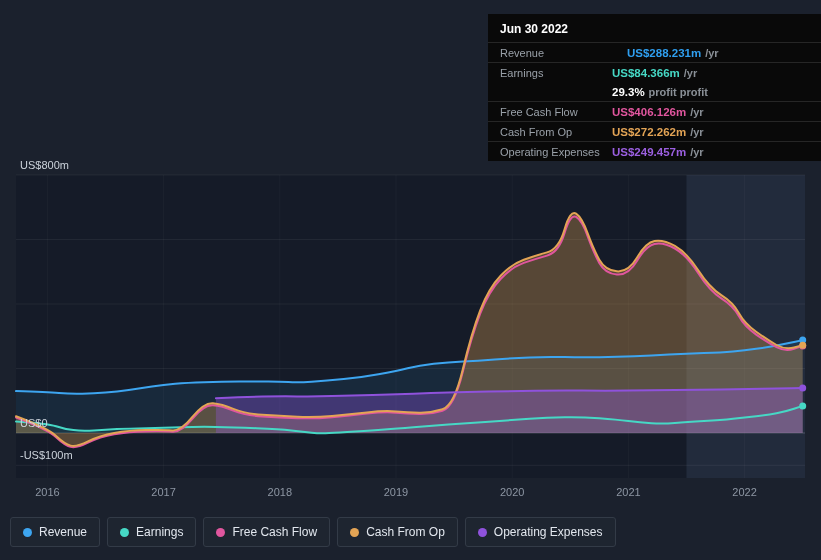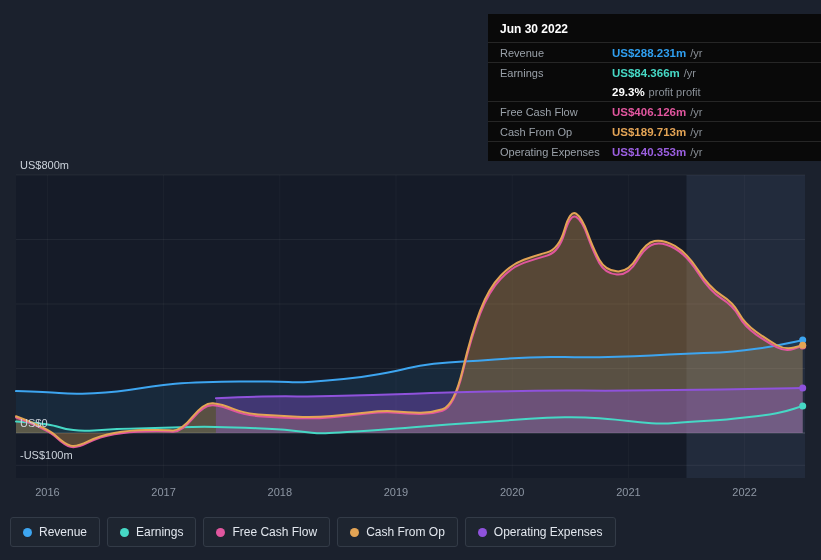--- a/index.html
+++ b/index.html
@@ -5,21 +5,21 @@
   html,body{margin:0;padding:0;background:#10141c;}
   .stage{position:relative;width:821px;height:560px;background:#1b212d;font-family:"Liberation Sans",sans-serif;overflow:hidden;}
   .chart-svg{position:absolute;left:0;top:0;}
   .chart-svg text{font-family:"Liberation Sans",sans-serif;}
   .tooltip{position:absolute;left:488px;top:14px;width:339px;background:#090909;color:#fff;z-index:5;box-sizing:border-box;}
   .t-header{padding:8px 12px 6px;font-size:12px;font-weight:bold;color:#ffffff;}
   .t-row{display:flex;align-items:center;padding:0 12px;height:19px;font-size:11px;}
   .t-row.bordered{border-top:1px solid #262626;}
   .t-label{width:112px;color:#9aa1a9;flex:none;}
   .t-value{font-weight:bold;font-size:11.5px;}
-  .t-suffix{color:#8a9097;font-weight:normal;margin-left:4px;}
+  .t-suffix{color:#8a9097;font-weight:bold;margin-left:4px;}
   .legend{position:absolute;left:10px;top:517px;display:flex;gap:7px;}
   .legend-item{display:flex;align-items:center;gap:7px;background:#1e2530;border:1px solid #333b47;border-radius:3px;padding:7px 12px;font-size:12px;color:#e2e7ee;cursor:pointer;white-space:nowrap;}
   .legend-dot{width:9px;height:9px;border-radius:50%;flex:none;}
 </style>
 </head>
 <body>
 
 <div class="stage" style="background: rgb(27, 33, 45);">
   <svg class="chart-svg" id="chart" width="821" height="560">
       <rect x="16" y="175" width="789" height="303" fill="#151b28"></rect>
@@ -61,46 +61,46 @@
       <text x="512.2" y="496" fill="#8d96a3" font-size="11" text-anchor="middle">2020</text>
       <text x="628.4" y="496" fill="#8d96a3" font-size="11" text-anchor="middle">2021</text>
       <text x="744.6" y="496" fill="#8d96a3" font-size="11" text-anchor="middle">2022</text>
     </svg>
 
   <div class="tooltip" style="background: rgb(9, 9, 9);">
     <div class="t-header">Jun 30 2022</div>
     <div id="tooltip-rows">
         <div class="t-row bordered">
           <span class="t-label">Revenue</span>
-          <span class="t-value" style="color: rgb(47, 159, 240);">US$288.231m</span>
+          <span class="t-value" style="color: rgb(47, 159, 240); margin-left: 15px;">US$288.231m</span>
           <span class="t-suffix">/yr</span>
         </div>
         <div class="t-row bordered">
           <span class="t-label">Earnings</span>
           <span class="t-value" style="color: rgb(70, 216, 197);">US$84.366m</span>
           <span class="t-suffix">/yr</span>
         </div>
         <div class="t-row">
           <span class="t-label"></span>
           <span class="t-value" style="color: rgb(255, 255, 255); text-align: center;">29.3%</span>
           <span class="t-suffix">profit profit</span>
         </div>
         <div class="t-row bordered">
           <span class="t-label">Free Cash Flow</span>
           <span class="t-value" style="color: rgb(224, 86, 158);">US$406.126m</span>
           <span class="t-suffix">/yr</span>
         </div>
         <div class="t-row bordered">
           <span class="t-label">Cash From Op</span>
-          <span class="t-value" style="color: rgb(227, 164, 85);">US$189.713m</span>
+          <span class="t-value" style="color: rgb(227, 164, 85);">US$272.262m</span>
           <span class="t-suffix">/yr</span>
         </div>
         <div class="t-row bordered">
           <span class="t-label">Operating Expenses</span>
-          <span class="t-value" style="color: rgb(155, 95, 224);">US$140.353m</span>
+          <span class="t-value" style="color: rgb(155, 95, 224);">US$249.457m</span>
           <span class="t-suffix">/yr</span>
         </div>
       </div>
   </div>
 
   <div class="legend" id="legend">
       <div class="legend-item">
         <span class="legend-dot" style="background: rgb(61, 165, 240);"></span>
         <span>Revenue</span>
       </div>

